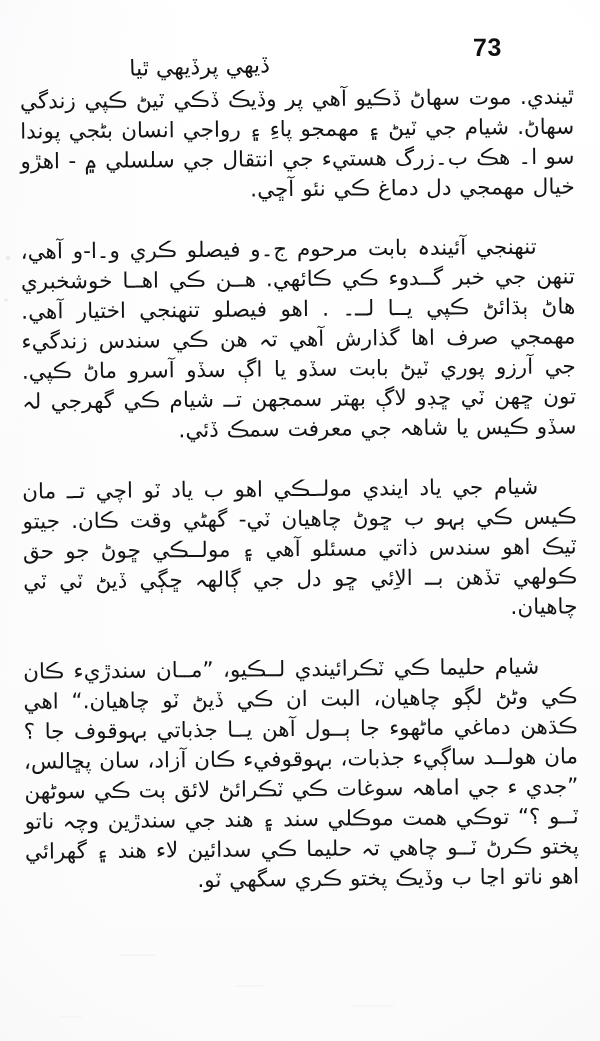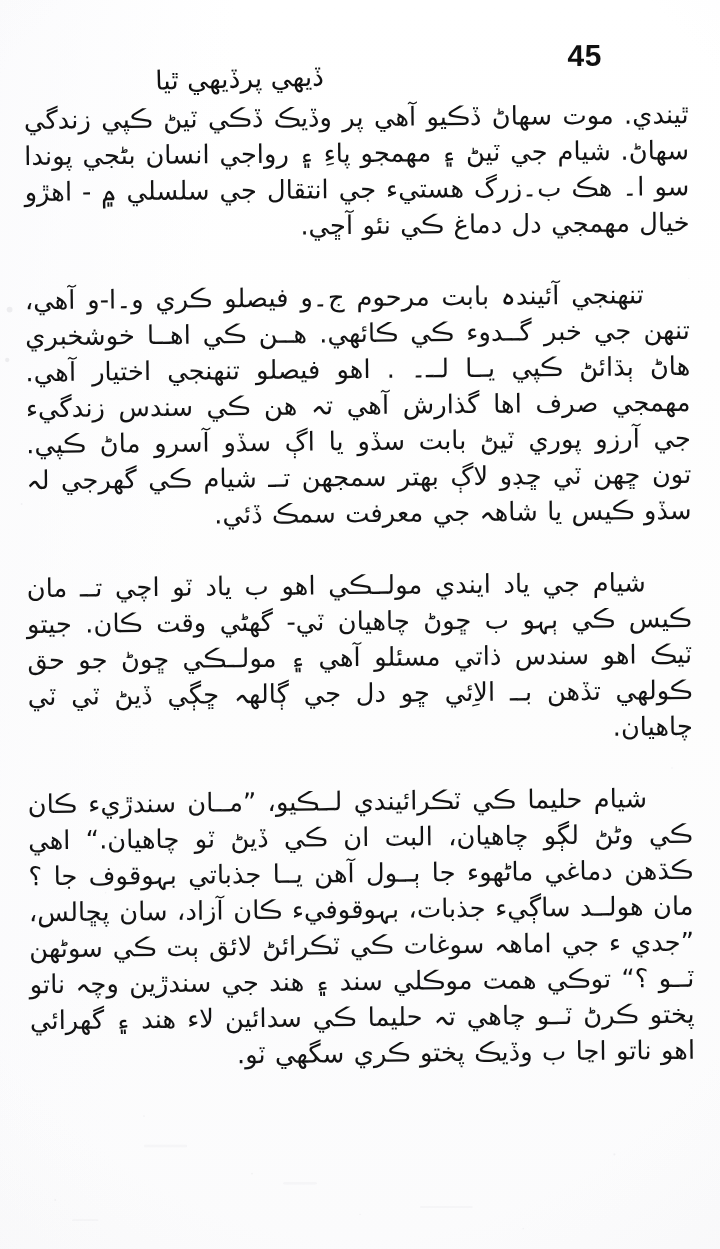--- a/index.html
+++ b/index.html
@@ -142,21 +142,21 @@
     </g>
     <g fill="#bfbfc6" opacity="0.5">
       <circle cx="8" cy="258" r="2.4"></circle>
       <circle cx="6" cy="300" r="1.8"></circle>
     </g>
   </svg>
 
   <div id="content">
 
     <div class="header-row">
-      <div class="page-number">45</div>
+      <div class="page-number">73</div>
       <div class="running-head">ڏيهي پرڏيهي ٿيا</div>
     </div>
 
     <div class="body-block">
 
       <p class="para p1">ٿيندي. موت سهاڻ ڏڪيو آهي پر وڏيڪ ڏڪي ٽيڻ ڪپي زندگي سهاڻ. شيام جي ٽيڻ ۽ مهمجو پاءِ ۽ رواجي انسان بڻجي پوندا سو ا۔ هڪ ب۔زرگ هستيء جي انتقال جي سلسلي ۾ - اهڙو خيال مهمجي دل دماغ ڪي نئو آڇي.</p>
 
       <p class="para p2 indent gap">تنهنجي آئيندہ بابت مرحوم ج۔و فيصلو ڪري و۔ا-و آهي، تنهن جي خبر گــدوء ڪي ڪائهي. هــن ڪي اهــا خوشخبري هاڻ ٻڌائڻ ڪپي يــا لــ۔ . اهو فيصلو تنهنجي اختيار آهي. مهمجي صرف اها گذارش آهي تہ هن ڪي سندس زندگيء جي آرزو پوري ٽيڻ بابت سڏو يا اڳ سڏو آسرو ماڻ ڪپي. تون ڇهن ٽي ڇڊو لاڳ بهتر سمجهن تــ شيام ڪي گهرجي لہ سڏو ڪيس يا شاهہ جي معرفت سمڪ ڏئي.</p>
 
       <p class="para p3 indent gap">شيام جي ياد ايندي مولــڪي اهو ب ياد ٽو اچي تــ مان ڪيس ڪي ٻہو ب ڇوڻ چاهيان ٽي- گهڻي وقت ڪان. جيتو ٽيڪ اهو سندس ذاتي مسئلو آهي ۽ مولــڪي ڇوڻ جو حق ڪولهي تڏهن بــ الاِئي ڇو دل جي ڳالهہ ڇڳي ڏيڻ ٽي ٽي چاهيان.</p>

